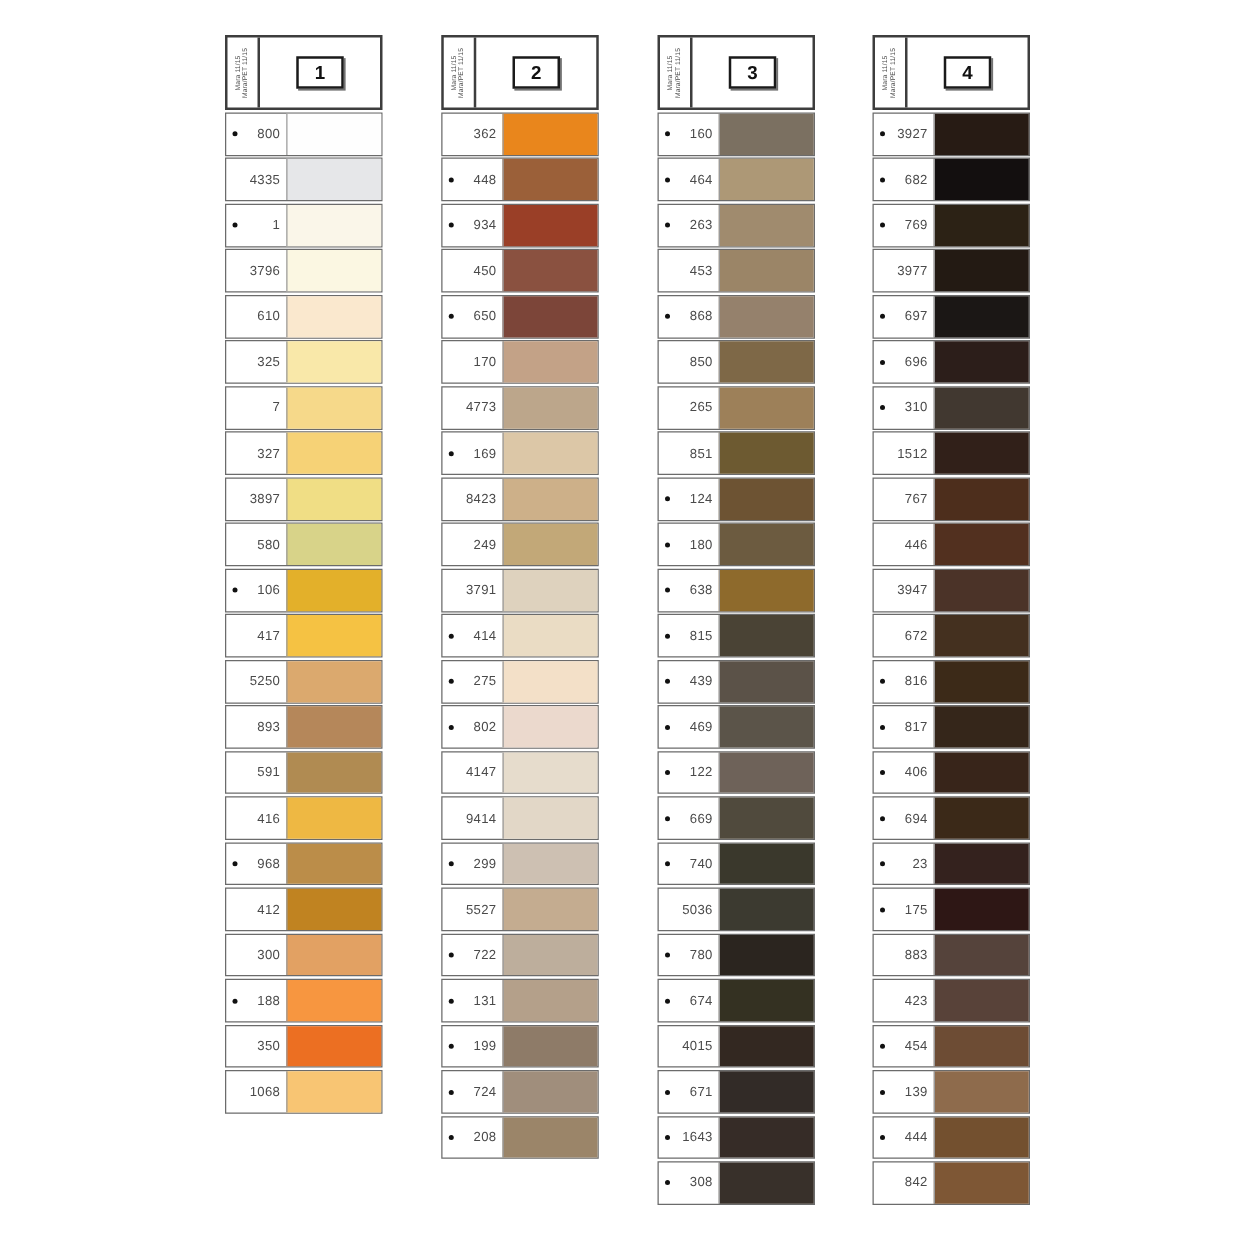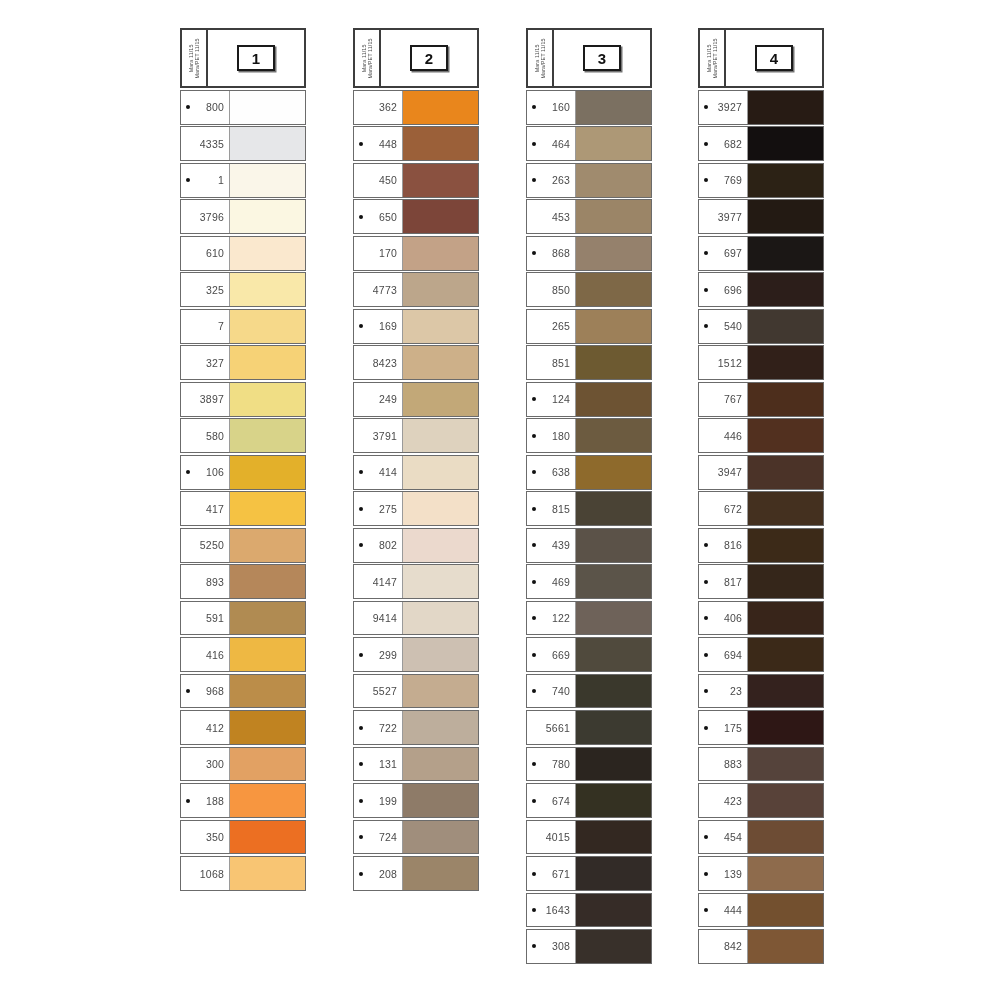--- a/index.html
+++ b/index.html
@@ -291,20 +291,27 @@
         </div>
         <div class="row">
           <div class="label">
             <span class="dot"></span>
             <span class="num">448</span>
           </div>
           <div class="swatch" style="background: rgb(155, 96, 57);"></div>
         </div>
         <div class="row">
           <div class="label">
+            <span class="dot"></span>
+            <span class="num">934</span>
+          </div>
+          <div class="swatch" style="background: rgb(154, 63, 39);"></div>
+        </div>
+        <div class="row">
+          <div class="label">
             <span class="num">450</span>
           </div>
           <div class="swatch" style="background: rgb(138, 81, 64);"></div>
         </div>
         <div class="row">
           <div class="label">
             <span class="dot"></span>
             <span class="num">650</span>
           </div>
           <div class="swatch" style="background: rgb(124, 69, 57);"></div>
@@ -552,21 +559,21 @@
         </div>
         <div class="row">
           <div class="label">
             <span class="dot"></span>
             <span class="num">740</span>
           </div>
           <div class="swatch" style="background: rgb(58, 56, 44);"></div>
         </div>
         <div class="row">
           <div class="label">
-            <span class="num">5661</span>
+            <span class="num">5036</span>
           </div>
           <div class="swatch" style="background: rgb(60, 58, 48);"></div>
         </div>
         <div class="row">
           <div class="label">
             <span class="dot"></span>
             <span class="num">780</span>
           </div>
           <div class="swatch" style="background: rgb(43, 37, 31);"></div>
         </div>
@@ -656,21 +663,21 @@
         <div class="row">
           <div class="label">
             <span class="dot"></span>
             <span class="num">696</span>
           </div>
           <div class="swatch" style="background: rgb(44, 30, 26);"></div>
         </div>
         <div class="row">
           <div class="label">
             <span class="dot"></span>
-            <span class="num">540</span>
+            <span class="num">310</span>
           </div>
           <div class="swatch" style="background: rgb(65, 56, 48);"></div>
         </div>
         <div class="row">
           <div class="label">
             <span class="num">1512</span>
           </div>
           <div class="swatch" style="background: rgb(49, 32, 25);"></div>
         </div>
         <div class="row">

